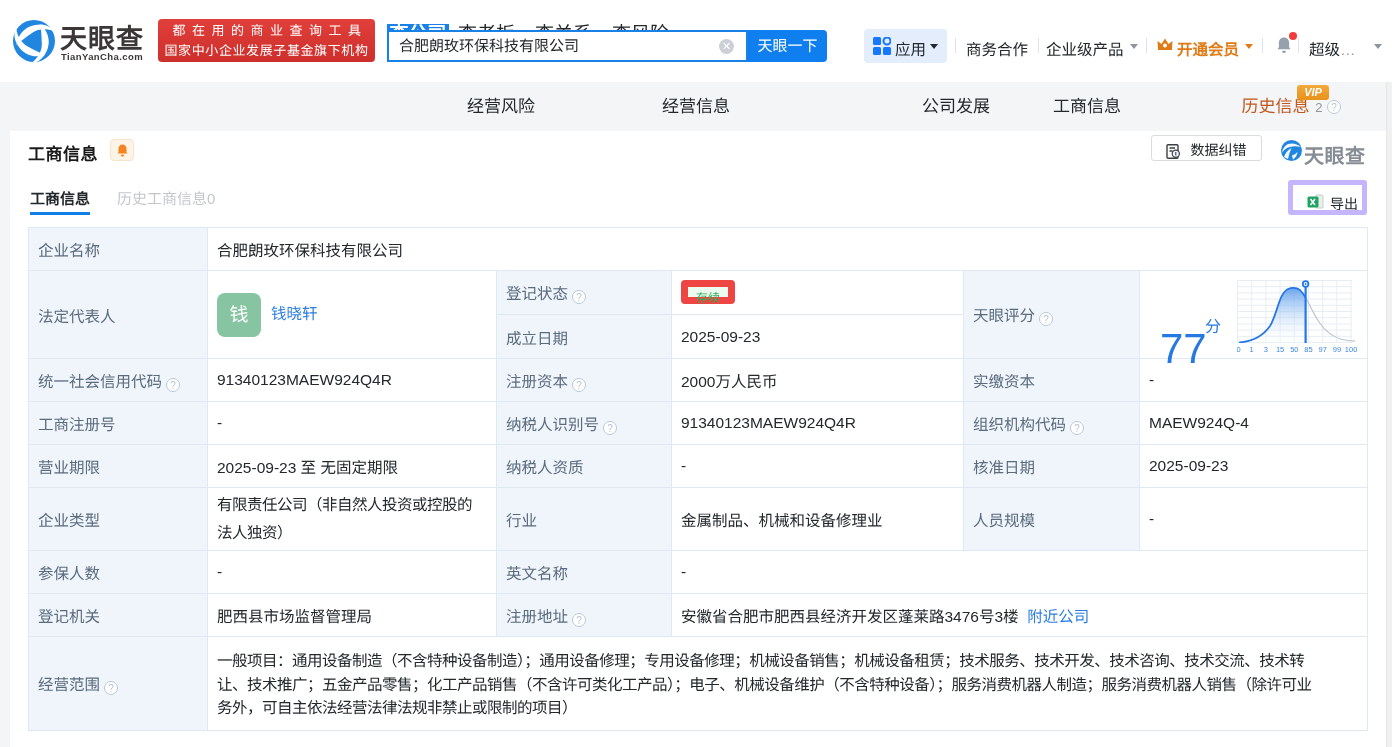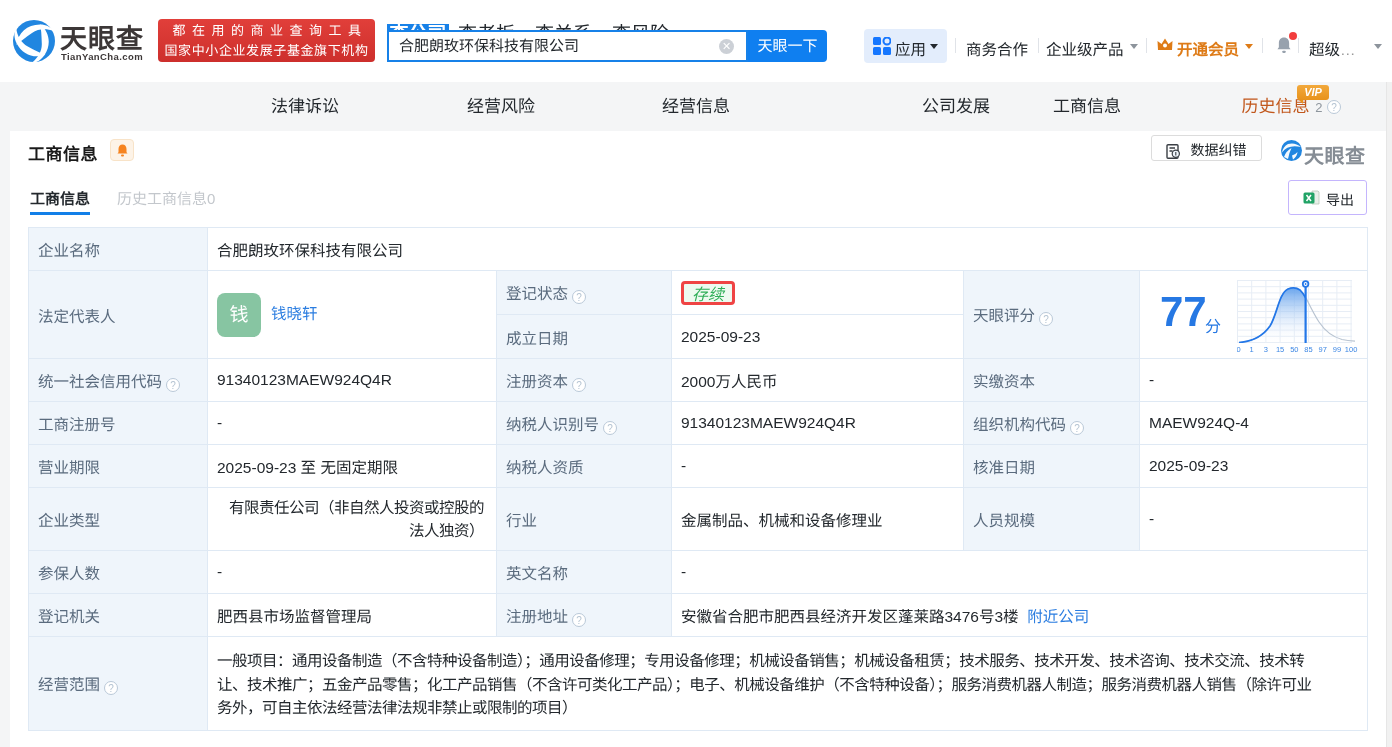--- a/index.html
+++ b/index.html
@@ -36,32 +36,32 @@
   .sidebg { position:absolute; top:131px; width:10px; height:616px; background:#f4f5f6; }
   #sbar { position:absolute; left:1386px; top:82px; width:6px; height:665px; background:#f1f1f1; border-left:1px solid #e6e6e6; }
   .h1 { position:absolute; left:28px; top:140px; font-size:17px; font-weight:bold; color:#1a1a1a; letter-spacing:0.5px;}
   .bellbox { position:absolute; left:110px; top:139px; width:24px; height:22px; background:#fdf3e7; border:1px solid #f8e3c8; border-radius:4px; }
   .fixbtn { position:absolute; left:1151px; top:135px; width:111px; height:26px; background:#fff; border:1px solid #dcdcdc; border-radius:3px; font-size:14px; color:#23282d; line-height:29px; text-align:center; }
   .minilogo-cn { position:absolute; left:1304px; top:140px; font-size:20px; font-weight:bold; color:#868d95; letter-spacing:0.5px; }
   .tab2 { position:absolute; top:187px; font-size:15px; }
   .tab2.a { left:30px; color:#23282d; font-weight:bold; }
   .tab2.b { left:117px; color:#c3c7cc; }
   .underline2 { position:absolute; left:30px; top:212px; width:60px; height:3px; background:#127fe8; }
-  .exportbtn { position:absolute; left:1288px; top:180px; width:79px; height:35px; background:#fff; border:1px solid #c4b5fd; border-radius:3px; }
+  .exportbtn { position:absolute; left:1288px; top:180px; width:79px; height:35px; background:#fff; border:5px solid #c4b5fd; border-radius:3px; }
   .exportbtn .txt { position:absolute; left:37px; top:8px; font-size:14px; color:#23282d; }
   
   table.info { position:absolute; left:28px; top:227px; border-collapse:collapse; table-layout:fixed; width:1339px; }
   table.info td { border:1px solid #dfe9f4; font-size:15.5px; padding:0 12px 0 9px; }
   td.lbl { background:#eff5fb; color:#5a6b7e; }
   td.val { background:#fff; color:#23282d; padding-left:9px; }
   .qm { display:inline-block; width:14px; height:14px; border:1px solid #bac9d8; border-radius:50%; color:#b4c3d2; font-size:10px; line-height:13px; text-align:center; margin-left:4px; vertical-align:-2px; background:#fff;}
   .blue { color:#2b7de0; }
   .avatar { display:inline-block; width:44px; height:44px; background:#87c5a2; border-radius:8px; color:#fff; font-size:19px; text-align:center; line-height:44px; vertical-align:middle; }
-  .tag-green { display:inline-block; height:24px; line-height:22px; padding:0 8px; border:3px solid #ef4444; background:#edfaf0; color:#2fae57; font-size:16px; border-radius:4px;font-style:italic; }
-  .score77 { font-size:42px; font-weight:bold; color:#2678e3; }
+  .tag-green { display:inline-block; height:24px; line-height:22px; padding:0 8px; border:7px solid #ef4444; background:#edfaf0; color:#2fae57; font-size:12px; border-radius:4px; }
+  .score77 { font-size:42px; font-weight:normal; color:#2678e3;margin-top:37px; }
   .score-fen { font-size:16px; color:#2678e3; }
 </style>
 </head>
 <body>
 <div id="header">
   <svg class="abs" style="left:13px; top:20px;" width="42" height="42" viewBox="0 0 42 42">
     <circle cx="21" cy="21" r="21" fill="#2186e0"></circle>
     <g fill="#fff">
       <path d="M3.5 25 C5 13 14 4.5 27 4.5 C33 4.5 38 7 40.5 11 C33.5 8.5 25.5 8.5 19 13 C12.5 17.5 7 21.5 3.5 25 Z"></path>
       <path d="M3.5 25 C5 13 14 4.5 27 4.5 C33 4.5 38 7 40.5 11 C33.5 8.5 25.5 8.5 19 13 C12.5 17.5 7 21.5 3.5 25 Z" transform="rotate(123 21 21)"></path>
@@ -105,21 +105,20 @@
     <path d="M7.5 0.5 C11 0.5 13 3 13 6.5 L13 11 L14.5 13 L0.5 13 L2 11 L2 6.5 C2 3 4 0.5 7.5 0.5 Z" fill="#97a1ad"></path>
     <rect x="5.5" y="14.5" width="4" height="2.5" rx="1.2" fill="#97a1ad"></rect>
   </svg>
   <div class="abs" style="left:1289px; top:32px; width:8px; height:8px; border-radius:50%; background:#f23d3d;"></div>
   <div class="hsep" style="left:1298px;"></div>
   <div class="hitem" style="left:1309px;">超级<span style="color:#999;">…</span></div>
   <div class="caret gray" style="left:1374px; top:44px;"></div>
 </div>
 
 <div id="nav">
-  <div class="tab" style="left:207px;">法律诉讼</div>
   <div class="tab" style="left:403px;">经营风险</div>
   <div class="tab" style="left:598px;">经营信息</div>
   <div class="tab" style="left:794px;text-align:right;">公司发展</div>
   <div class="tab" style="left:989px;">工商信息</div>
   <div class="tab" style="left:1184px; color:#c1571c;">历史信息<span class="cnt" style="color:#8d959d;"> 2</span></div>
   <span class="qm abs" style="left:1323px; top:18px;">?</span>
   <div class="abs" style="left:1297px; top:3px; width:32px; height:15px; background:linear-gradient(180deg,#f2a93c,#e8921b); border-radius:3px; color:#fff; font-size:11px; font-weight:bold; font-style:italic; text-align:center; line-height:15px;">VIP</div>
   <div class="abs" style="left:1298px; top:17px; width:0; height:0; border-left:5px solid transparent; border-top:5px solid #e8921b;"></div>
 </div>
 
@@ -247,21 +246,21 @@
   <tr style="height:43px;">
     <td class="lbl">营业期限</td>
     <td class="val">2025-09-23 至 无固定期限</td>
     <td class="lbl">纳税人资质</td>
     <td class="val">-</td>
     <td class="lbl">核准日期</td>
     <td class="val">2025-09-23</td>
   </tr>
   <tr style="height:63px;">
     <td class="lbl">企业类型</td>
-    <td class="val" style="line-height:23px; letter-spacing:-0.5px;text-align:right;">有限责任公司（非自然人投资或控股的<br>法人独资）</td>
+    <td class="val" style="line-height:28px; letter-spacing:-0.5px;">有限责任公司（非自然人投资或控股的<br>法人独资）</td>
     <td class="lbl">行业</td>
     <td class="val">金属制品、机械和设备修理业</td>
     <td class="lbl">人员规模</td>
     <td class="val">-</td>
   </tr>
   <tr style="height:43px;margin-left:19px;">
     <td class="lbl">参保人数</td>
     <td class="val">-</td>
     <td class="lbl">英文名称</td>
     <td class="val" colspan="3">-</td>

